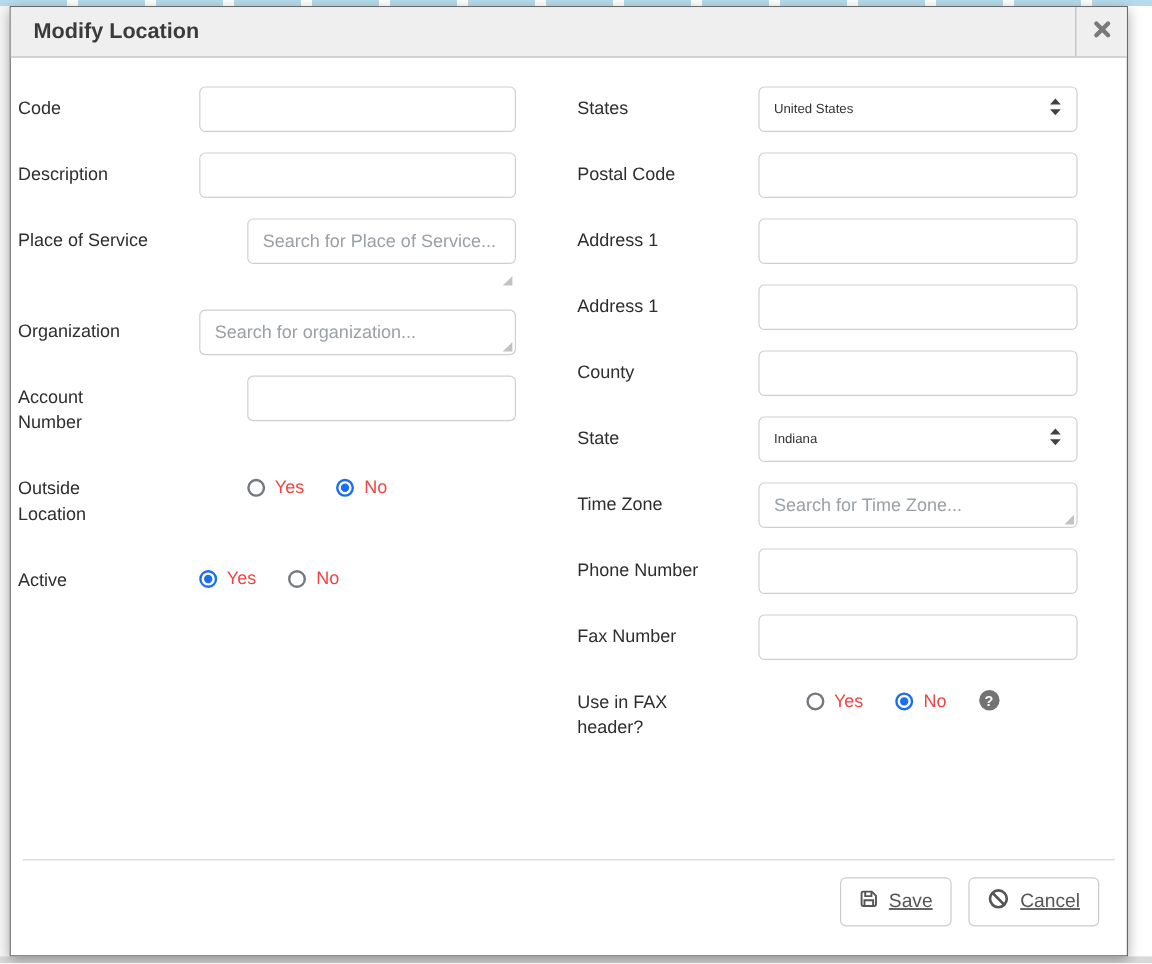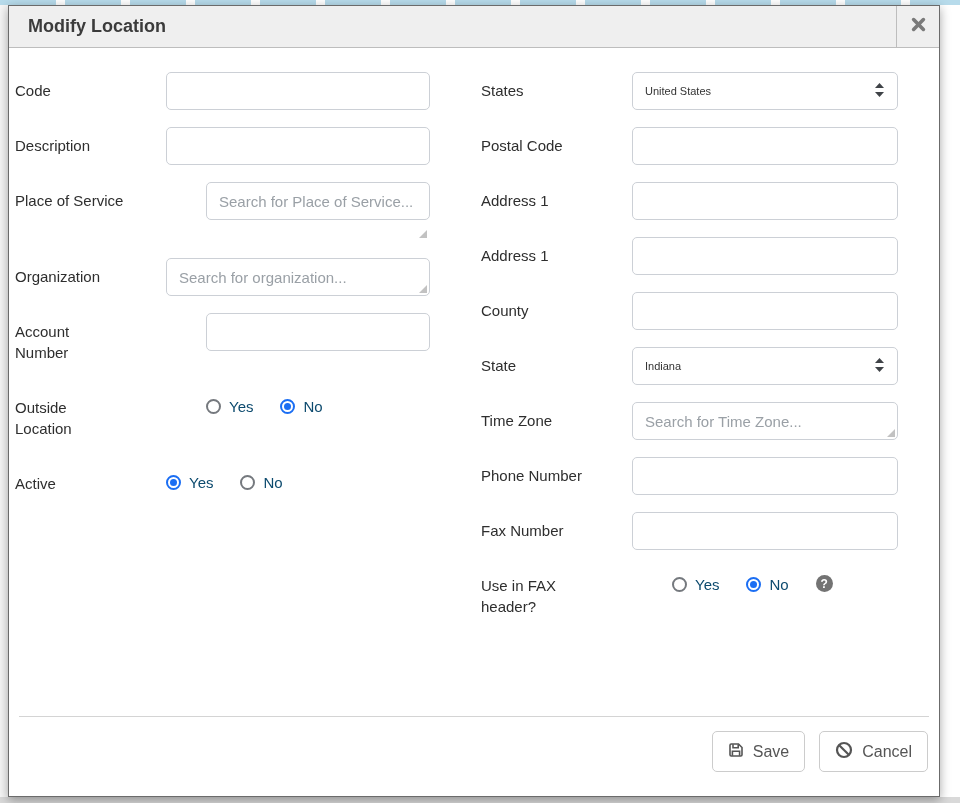--- a/index.html
+++ b/index.html
@@ -39,28 +39,28 @@
 
   .selectbox { display:flex; align-items:center; justify-content:space-between; cursor:pointer; }
   .selectbox .sel-value { font-size:11px; color:#333; }
 
   .radios { display:flex; align-items:flex-start; padding-top:9px; }
   .radio-opt { display:inline-flex; align-items:center; margin-right:27px; cursor:pointer; }
   .rb { width:15px; height:15px; border:2px solid #75797e; border-radius:50%; margin-right:8px;
     background:#fff; position:relative; flex:none; }
   .radio-opt.checked .rb { border-color:#1b6ef3; }
   .radio-opt.checked .rb::after { content:''; position:absolute; inset:2px; background:#1b6ef3; border-radius:50%; }
-  .radio-text { font-size:15px; color:#0c4a6e; }
+  .radio-text { font-size:15px; color:#ef4444; }
 
   .help { width:17px; height:17px; border-radius:50%; background:#737373; color:#fff; font-size:12px;
     font-weight:bold; display:inline-flex; align-items:center; justify-content:center; cursor:pointer;
     margin-top:-1px; }
 
   .modal-footer { position:absolute; left:10px; right:10px; bottom:0; height:80px; border-top:1px solid #d4d4d4; }
-  .footer-buttons { position:absolute; right:1px; top:14px; display:flex; gap:14px; }
+  .footer-buttons { position:absolute; right:13px; top:14px; display:flex; gap:14px;text-decoration:underline; }
   .btn { display:inline-flex; align-items:center; gap:9px; height:41px; padding:0 15px; background:#fff;
     border:1px solid #ccc; border-radius:5px; font-size:16px; color:#555; cursor:pointer;
     font-family:"Liberation Sans",sans-serif; }
   .btn svg { flex:none; }
 </style>
 </head>
 <body>
 
 <div class="screen">
   <div class="bg-top-strip"></div>

